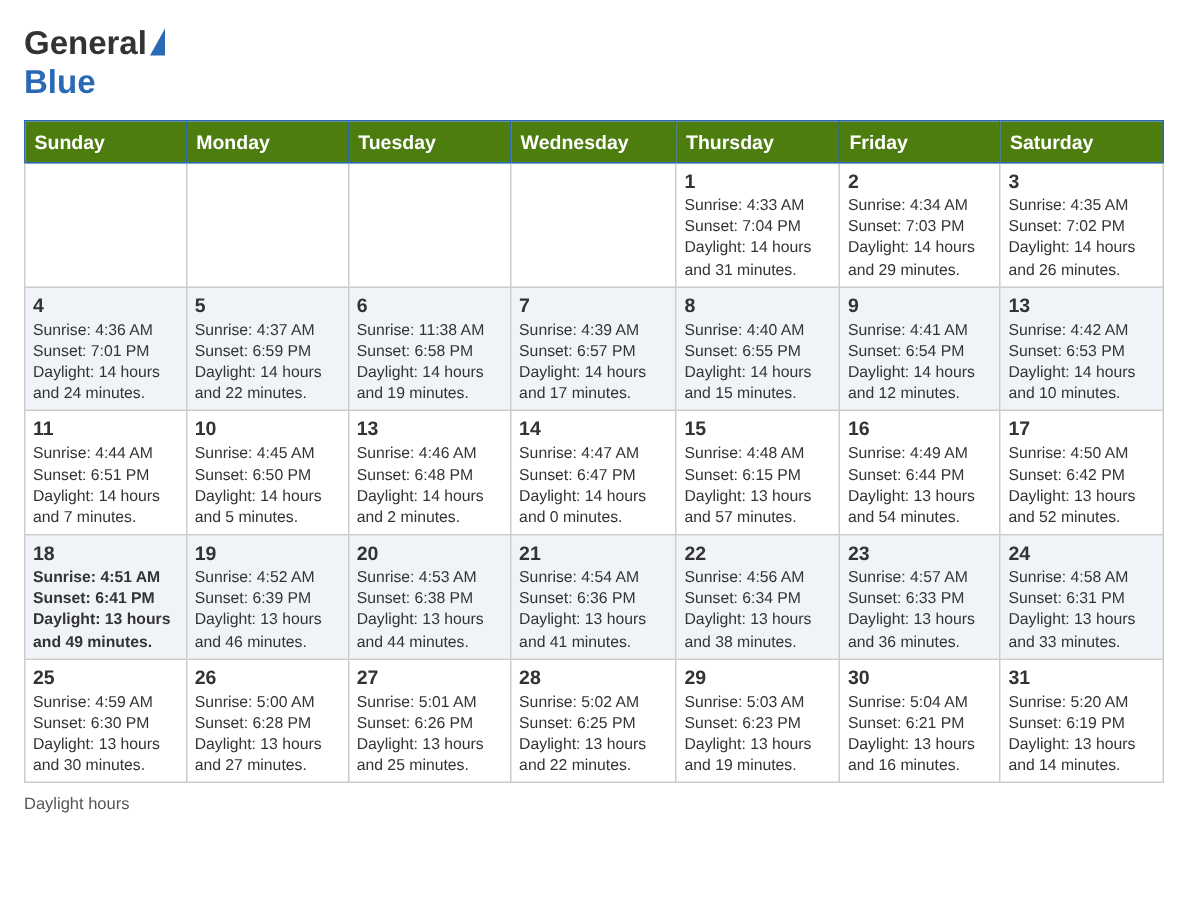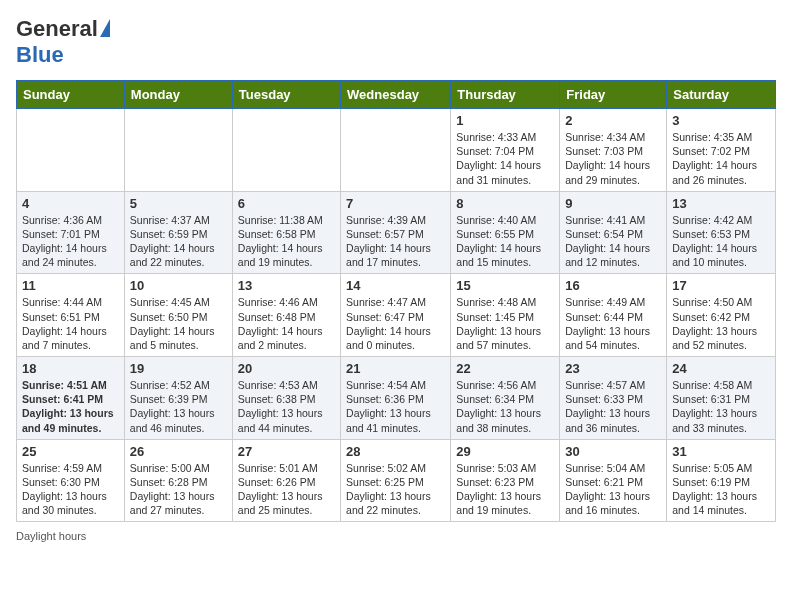--- a/index.html
+++ b/index.html
@@ -230,21 +230,21 @@
         <td>
           <div class="day-num">14</div>
           <div class="day-info" style="white-space: pre-line;">Sunrise: 4:47 AM
 Sunset: 6:47 PM
 Daylight: 14 hours
 and 0 minutes.</div>
         </td>
         <td>
           <div class="day-num">15</div>
           <div class="day-info" style="white-space: pre-line;">Sunrise: 4:48 AM
-Sunset: 1:45 PM
+Sunset: 6:15 PM
 Daylight: 13 hours
 and 57 minutes.</div>
         </td>
         <td>
           <div class="day-num">16</div>
           <div class="day-info" style="white-space: pre-line;">Sunrise: 4:49 AM
 Sunset: 6:44 PM
 Daylight: 13 hours
 and 54 minutes.</div>
         </td>
@@ -345,21 +345,21 @@
         </td>
         <td>
           <div class="day-num">30</div>
           <div class="day-info" style="white-space: pre-line;">Sunrise: 5:04 AM
 Sunset: 6:21 PM
 Daylight: 13 hours
 and 16 minutes.</div>
         </td>
         <td>
           <div class="day-num">31</div>
-          <div class="day-info" style="white-space: pre-line;">Sunrise: 5:05 AM
+          <div class="day-info" style="white-space: pre-line;">Sunrise: 5:20 AM
 Sunset: 6:19 PM
 Daylight: 13 hours
 and 14 minutes.</div>
         </td>
       </tr>
     </tbody>
 </table>
 
 <div class="footer">
   <span>Daylight hours</span>

